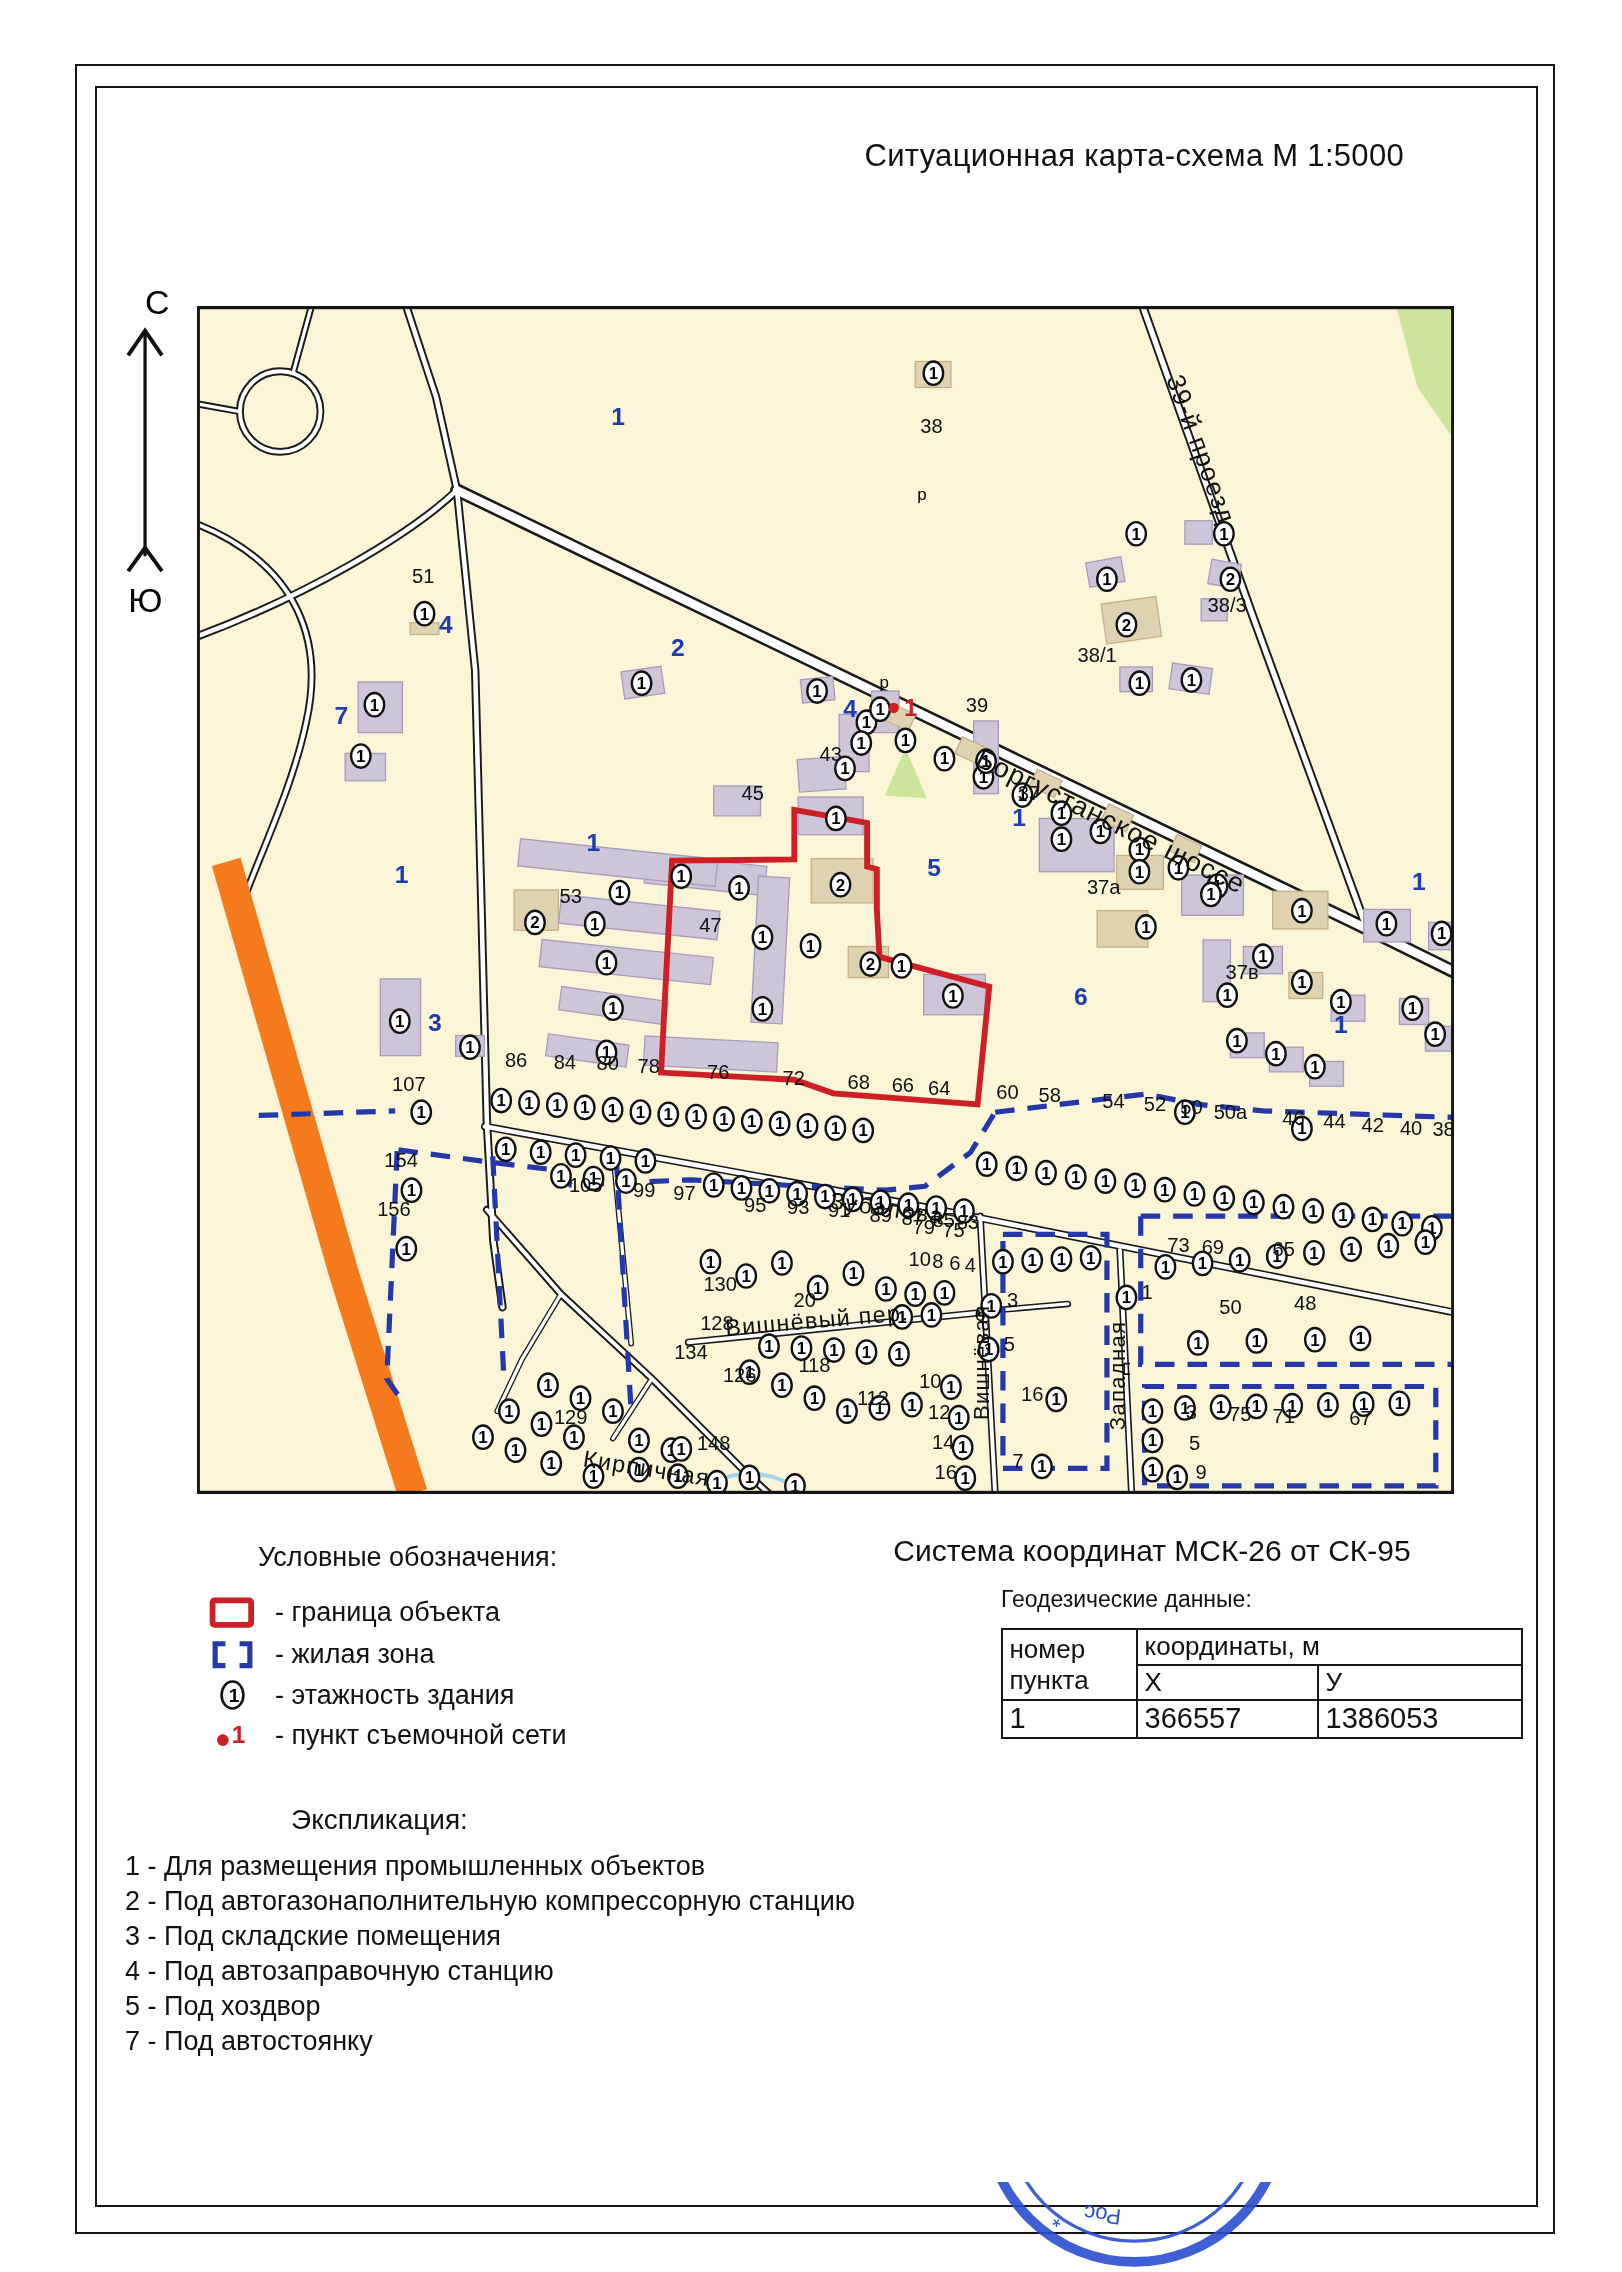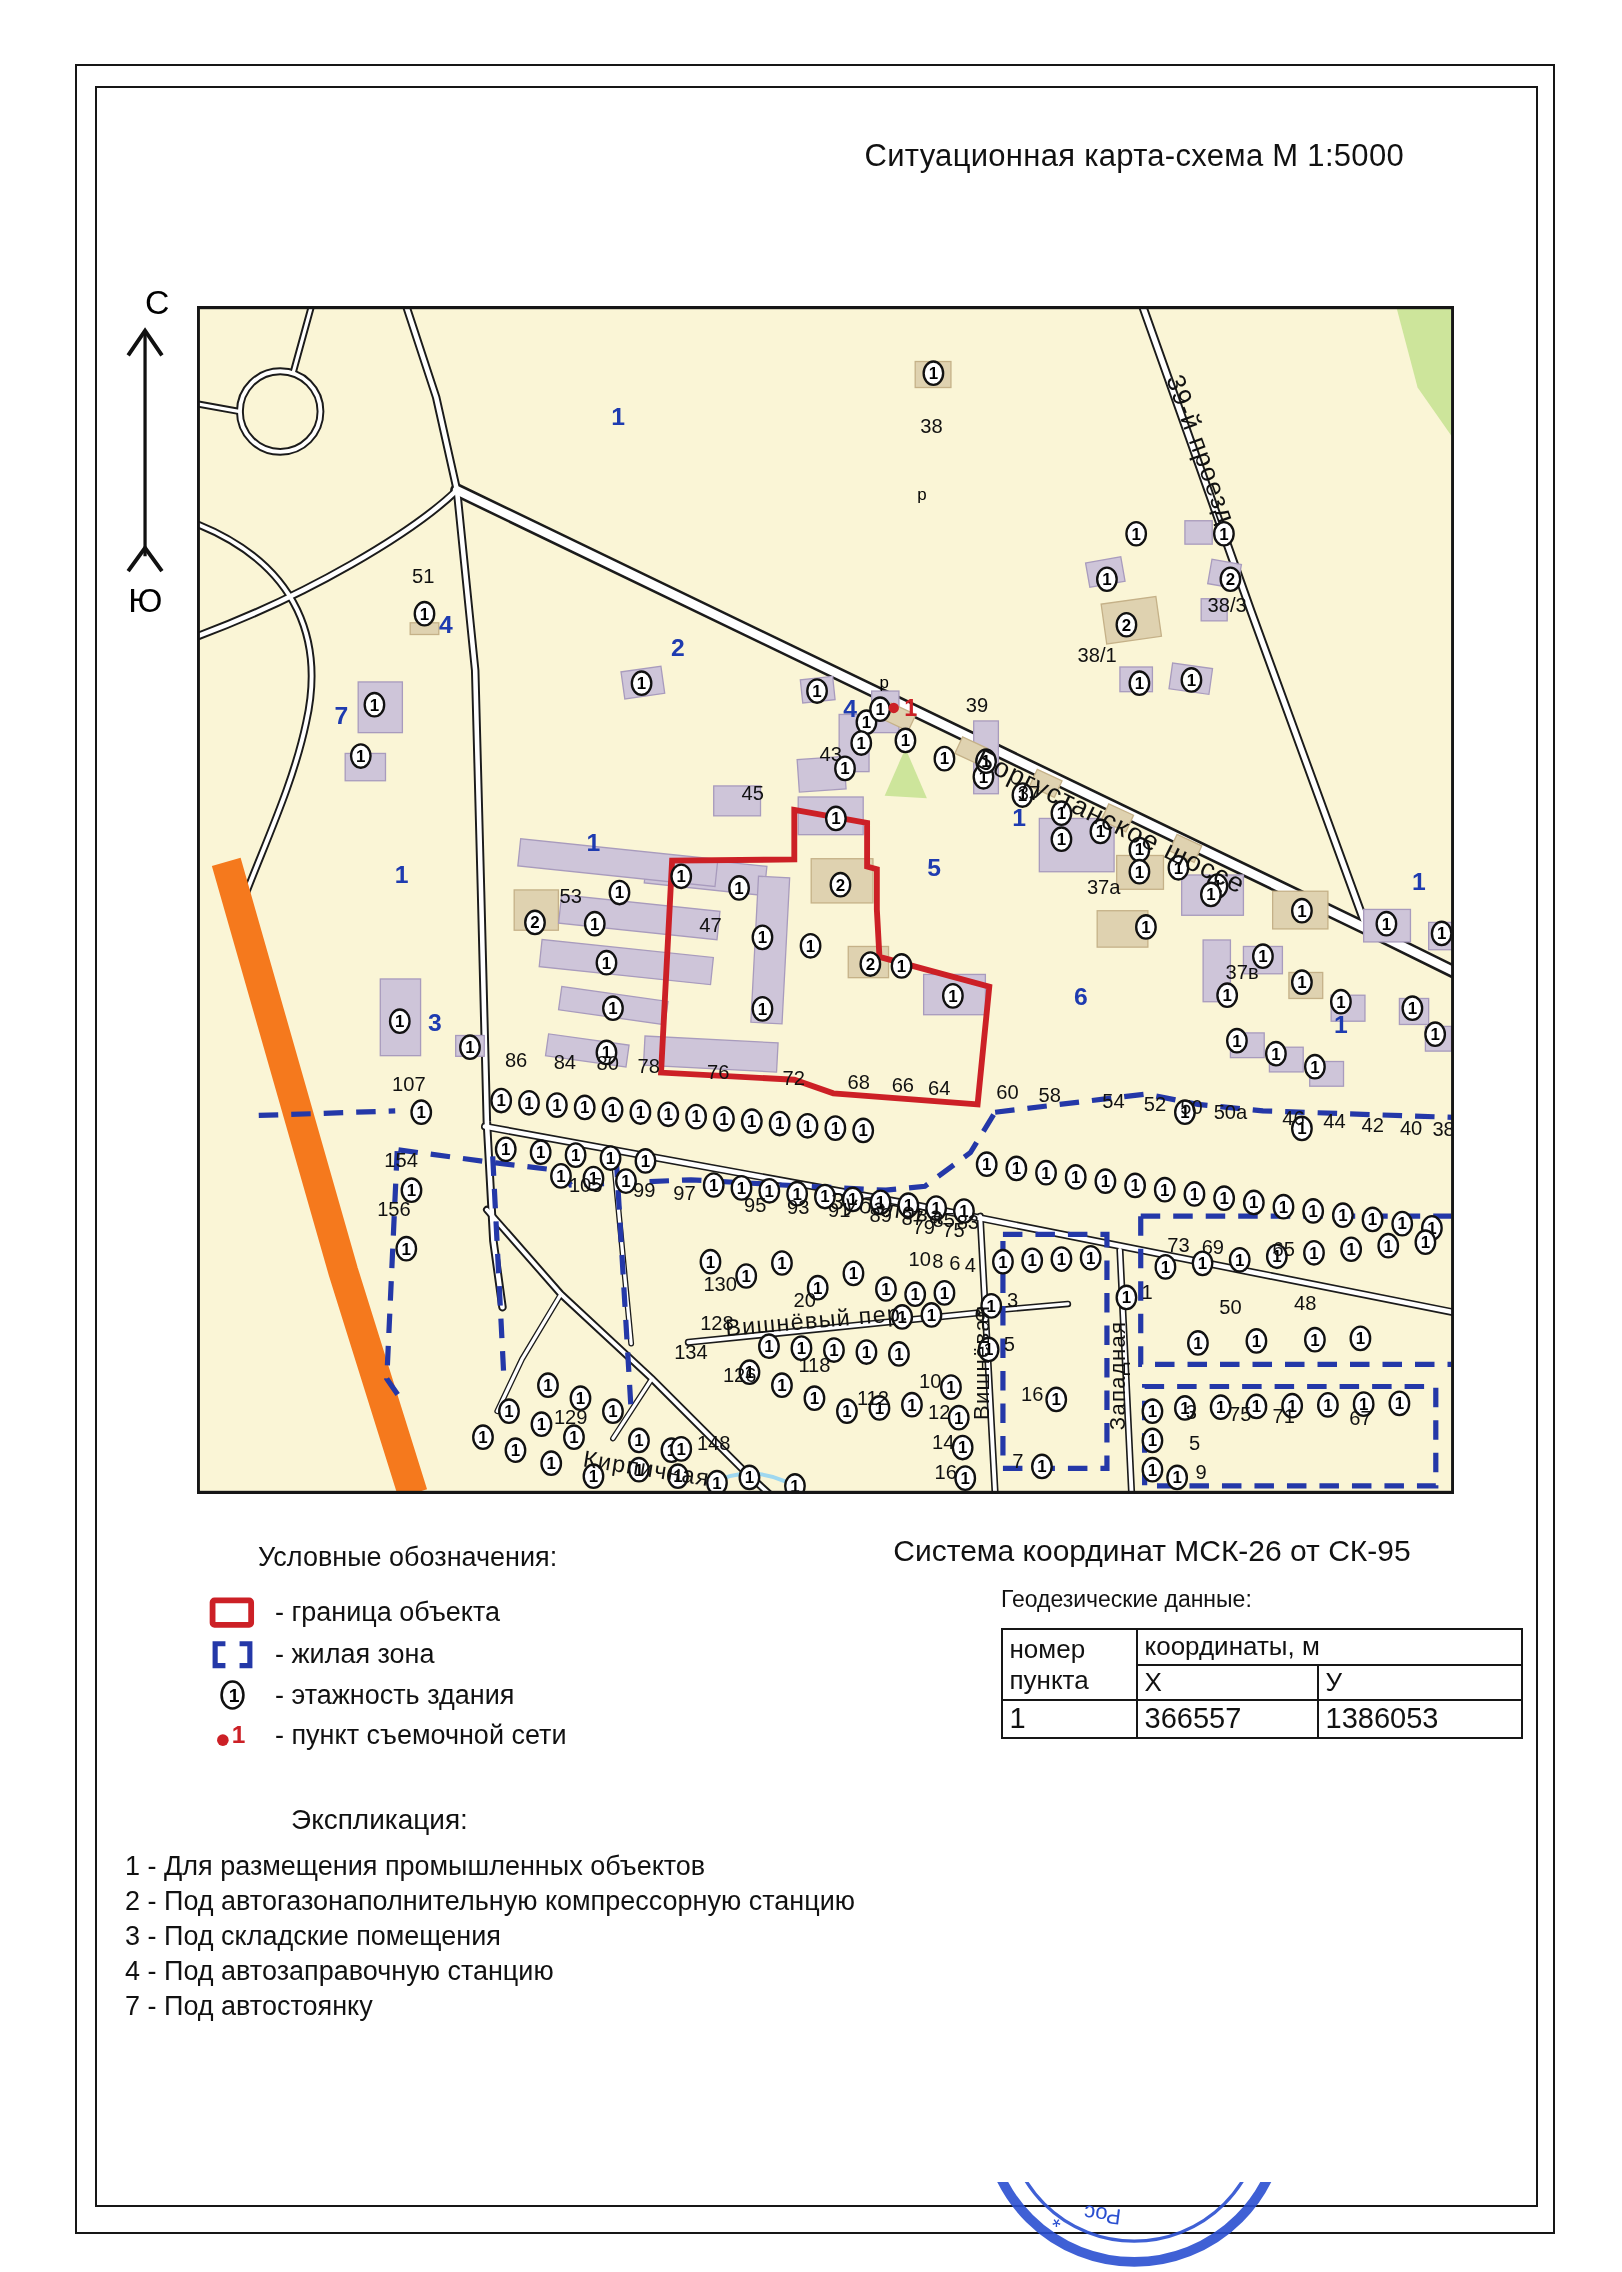--- a/index.html
+++ b/index.html
@@ -685,20 +685,21 @@
   </svg>
   <span class="leg-label">- пункт съемочной сети</span>
 </div>
 
 <div id="explic-title">Экспликация:</div>
 <div id="explic-list">
     <div>1 - Для размещения промышленных объектов</div>
     <div>2 - Под автогазонаполнительную компрессорную станцию</div>
     <div>3 - Под складские помещения</div>
     <div>4 - Под автозаправочную станцию</div>
+    <div>5 - Под хоздвор</div>
     <div>7 - Под автостоянку</div>
   </div>
 
 <svg id="stamp" width="403" height="91" viewBox="0 0 620 140">
   <circle cx="305" cy="-105" r="228" fill="none" stroke="#2A4FD0" stroke-width="15" opacity="0.9"></circle>
   <circle cx="305" cy="-105" r="196" fill="none" stroke="#2A4FD0" stroke-width="5" opacity="0.9"></circle>
   <text x="245" y="56" font-size="34" fill="#2A4FD0" transform="rotate(187 265 48)">Рос</text>
   <text x="178" y="70" font-size="34" fill="#2A4FD0" transform="rotate(180 185 58)">*</text>
 </svg>
 

